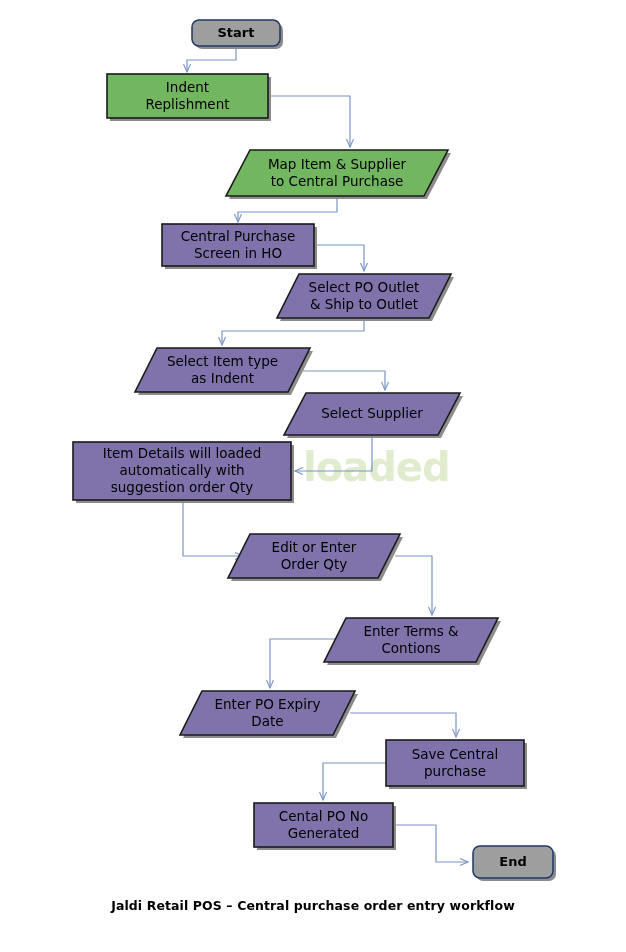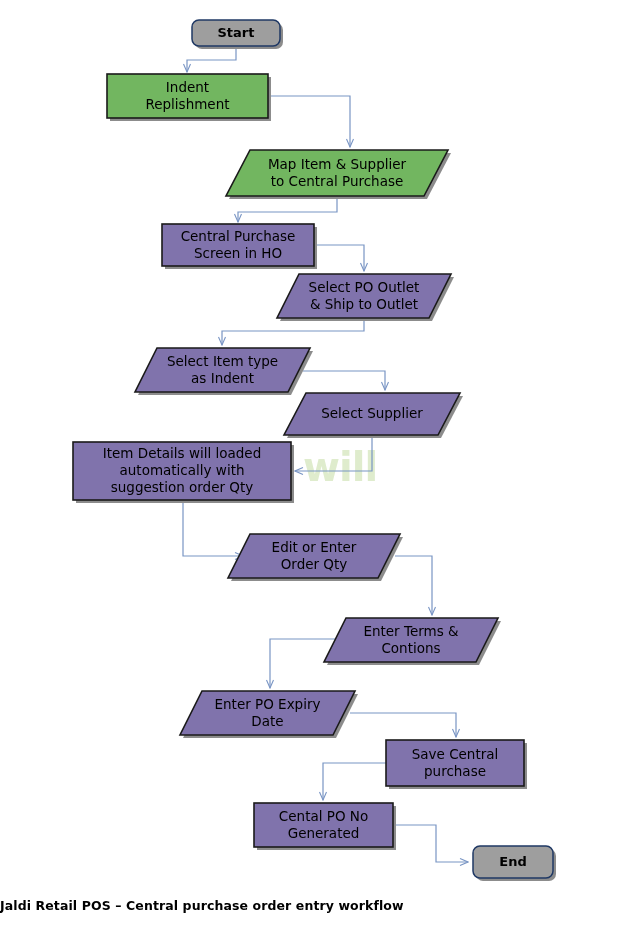--- a/index.html
+++ b/index.html
@@ -39,21 +39,21 @@
     font-size: 13px;
     font-weight: bold;
     fill: #000000;
     text-anchor: middle;
     dominant-baseline: middle;
   }
   .caption {
     position: absolute;
     left: 0;
     width: 626px;
-    text-align: left;
+    text-align: center;
     font-family: "DejaVu Sans", sans-serif;
     font-size: 12.5px;
     font-weight: bold;
     color: #000000;
     letter-spacing: 0.1px;
   }
   .watermark {
     position: absolute;
     font-family: "DejaVu Sans", sans-serif;
     font-weight: bold;
@@ -62,21 +62,21 @@
     letter-spacing: -1px;
     user-select: none;
     pointer-events: none;
   }
 </style>
 </head>
 <body>
 
 <div id="flow-root">
 
-  <div class="watermark" style="left:303px; top:444px;">will</div>
+  <div class="watermark" style="left:303px; top:444px;">loaded</div>
 
   <svg id="flow-canvas" viewBox="0 0 626 952" xmlns="http://www.w3.org/2000/svg">
     <defs>
       <marker id="arrowhead" markerWidth="10" markerHeight="8" refX="9" refY="4" orient="auto" markerUnits="userSpaceOnUse">
         <path d="M 1,0.5 L 9,4 L 1,7.5" fill="none" stroke="#7995c4" stroke-width="1.1"></path>
       </marker>
     </defs>
     <g id="connectors-layer">
         <path d="M 236,46 L 236,60 L 187,60 L 187,72" fill="none" stroke="#7995c4" stroke-width="1.2" marker-end="url(#arrowhead)"></path>
         <path d="M 268,96 L 350,96 L 350,147" fill="none" stroke="#7995c4" stroke-width="1.2" marker-end="url(#arrowhead)"></path>

